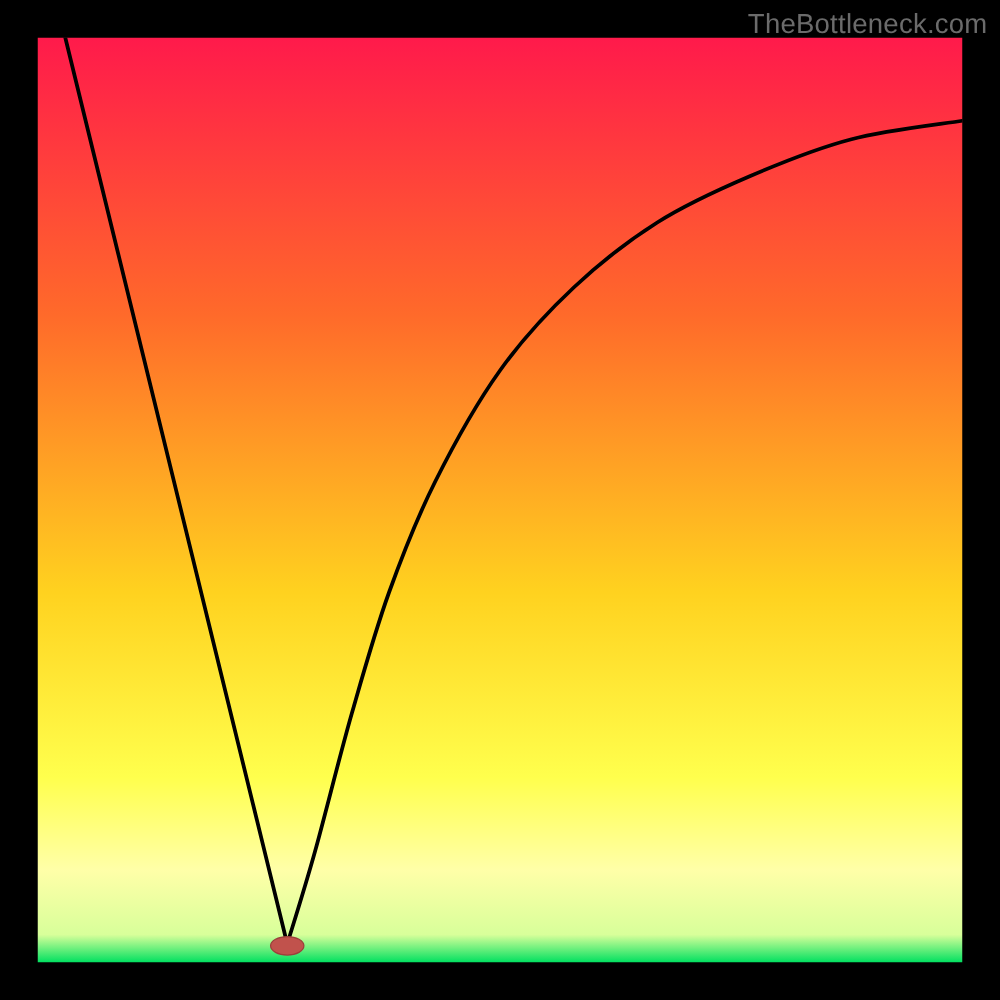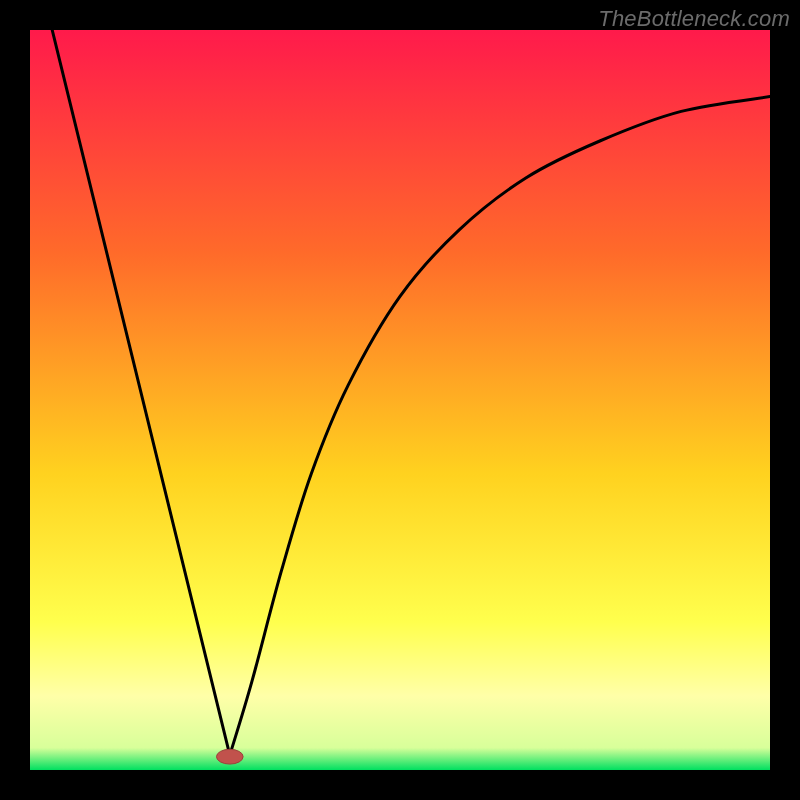--- a/index.html
+++ b/index.html
@@ -28,21 +28,20 @@
   }
   .watermark {
     position: absolute;
     top: 6px;
     right: 10px;
     color: #6b6b6b;
     font-size: 22px;
     font-weight: 500;
     letter-spacing: 0.2px;
     user-select: none;
-    font-style: italic;
   }
 </style>
 </head>
 <body>
 
 <div class="watermark">TheBottleneck.com</div>
 
 <div class="frame">
   <svg class="plot" viewBox="0 0 740 740" preserveAspectRatio="none">
     <defs>

